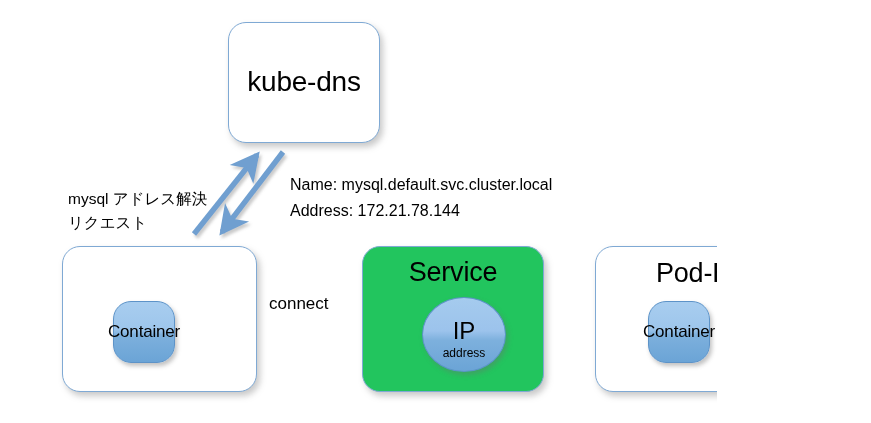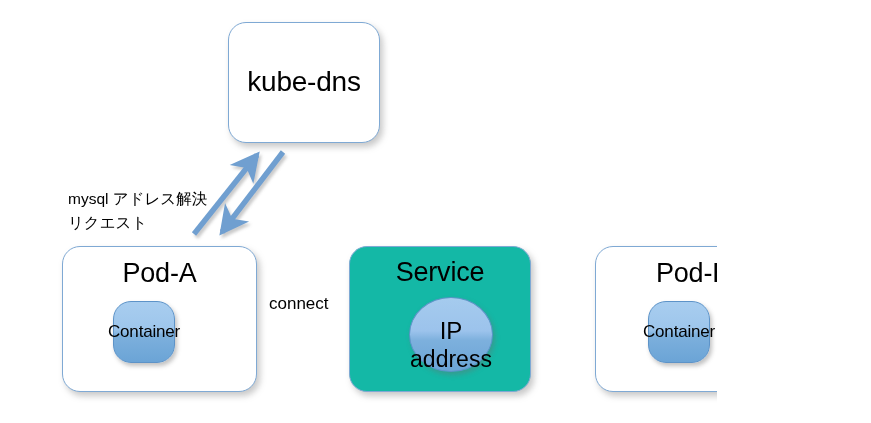--- a/index.html
+++ b/index.html
@@ -21,21 +21,22 @@
   
   .node-box {
     position: absolute;
     box-sizing: border-box;
     border: 1.6px solid #7fa9d4;
     border-radius: 18px;
     background: #ffffff;
     box-shadow: 3px 4px 6px rgba(120,120,120,0.40);
   }
   .node-box.service {
-    background: #14b8a6;
+    background: #22c55e;
+    margin-left: 13px;
   }
 
   .box-title {
     position: absolute;
     left: 0;
     right: 0;
     text-align: center;
     color: #000000;
     font-size: 27px;
     line-height: 30px;
@@ -80,21 +81,21 @@
     text-align: center;
     font-size: 24px;
     color: #000000;
   }
   .ip-line2 {
     position: absolute;
     top: 48px;
     left: 0;
     right: 0;
     text-align: center;
-    font-size: 23px;
+    font-size: 12px;
     color: #000000;
   }
 
   
   .text-label {
     position: absolute;
     color: #000000;
     white-space: pre;
   }
   #label-dns-request {
@@ -156,21 +157,20 @@
     <g filter="url(#softshadow)">
       <line x1="476" y1="327" x2="600" y2="327" stroke="#6f9fd0" stroke-width="5"></line>
     </g>
   </svg>
 
   <div class="node-box" id="box-kube-dns" style="left:228px; top:22px; width:152px; height:121px;">
     <div class="box-title" style="top:44px; font-size:28px;">kube-dns</div>
   </div>
 
   <div class="node-box" id="box-pod-a" style="left:62px; top:246px; width:195px; height:146px;">
-    <div class="box-title" style="top:11px;">Pod-A</div>
     <div class="container-chip" style="left:50px; top:54px; width:62px; height:62px;">
       <div class="chip-label">Container</div>
     </div>
   </div>
 
   <div class="node-box service" id="box-service" style="left:349px; top:246px; width:182px; height:146px;">
     <div class="box-title" style="top:10px;">Service</div>
     <div class="ip-ellipse" style="left:59px; top:50px; width:84px; height:75px;">
       <div class="ip-line1">IP</div>
       <div class="ip-line2">address</div>
@@ -180,16 +180,18 @@
   <div class="node-box" id="box-pod-b" style="left:595px; top:246px; width:196px; height:146px;">
     <div class="box-title" style="top:11px;">Pod-B</div>
     <div class="container-chip" style="left:52px; top:54px; width:62px; height:62px;">
       <div class="chip-label">Container</div>
     </div>
   </div>
 
   <div class="text-label" id="label-dns-request">mysql アドレス解決
 リクエスト</div>
 
+  <div class="text-label" id="label-dns-response">Name: mysql.default.svc.cluster.local
+Address: 172.21.78.144</div>
 
   <div class="text-label" id="label-connect">connect</div>
 
 </div>
 
 </body></html>

